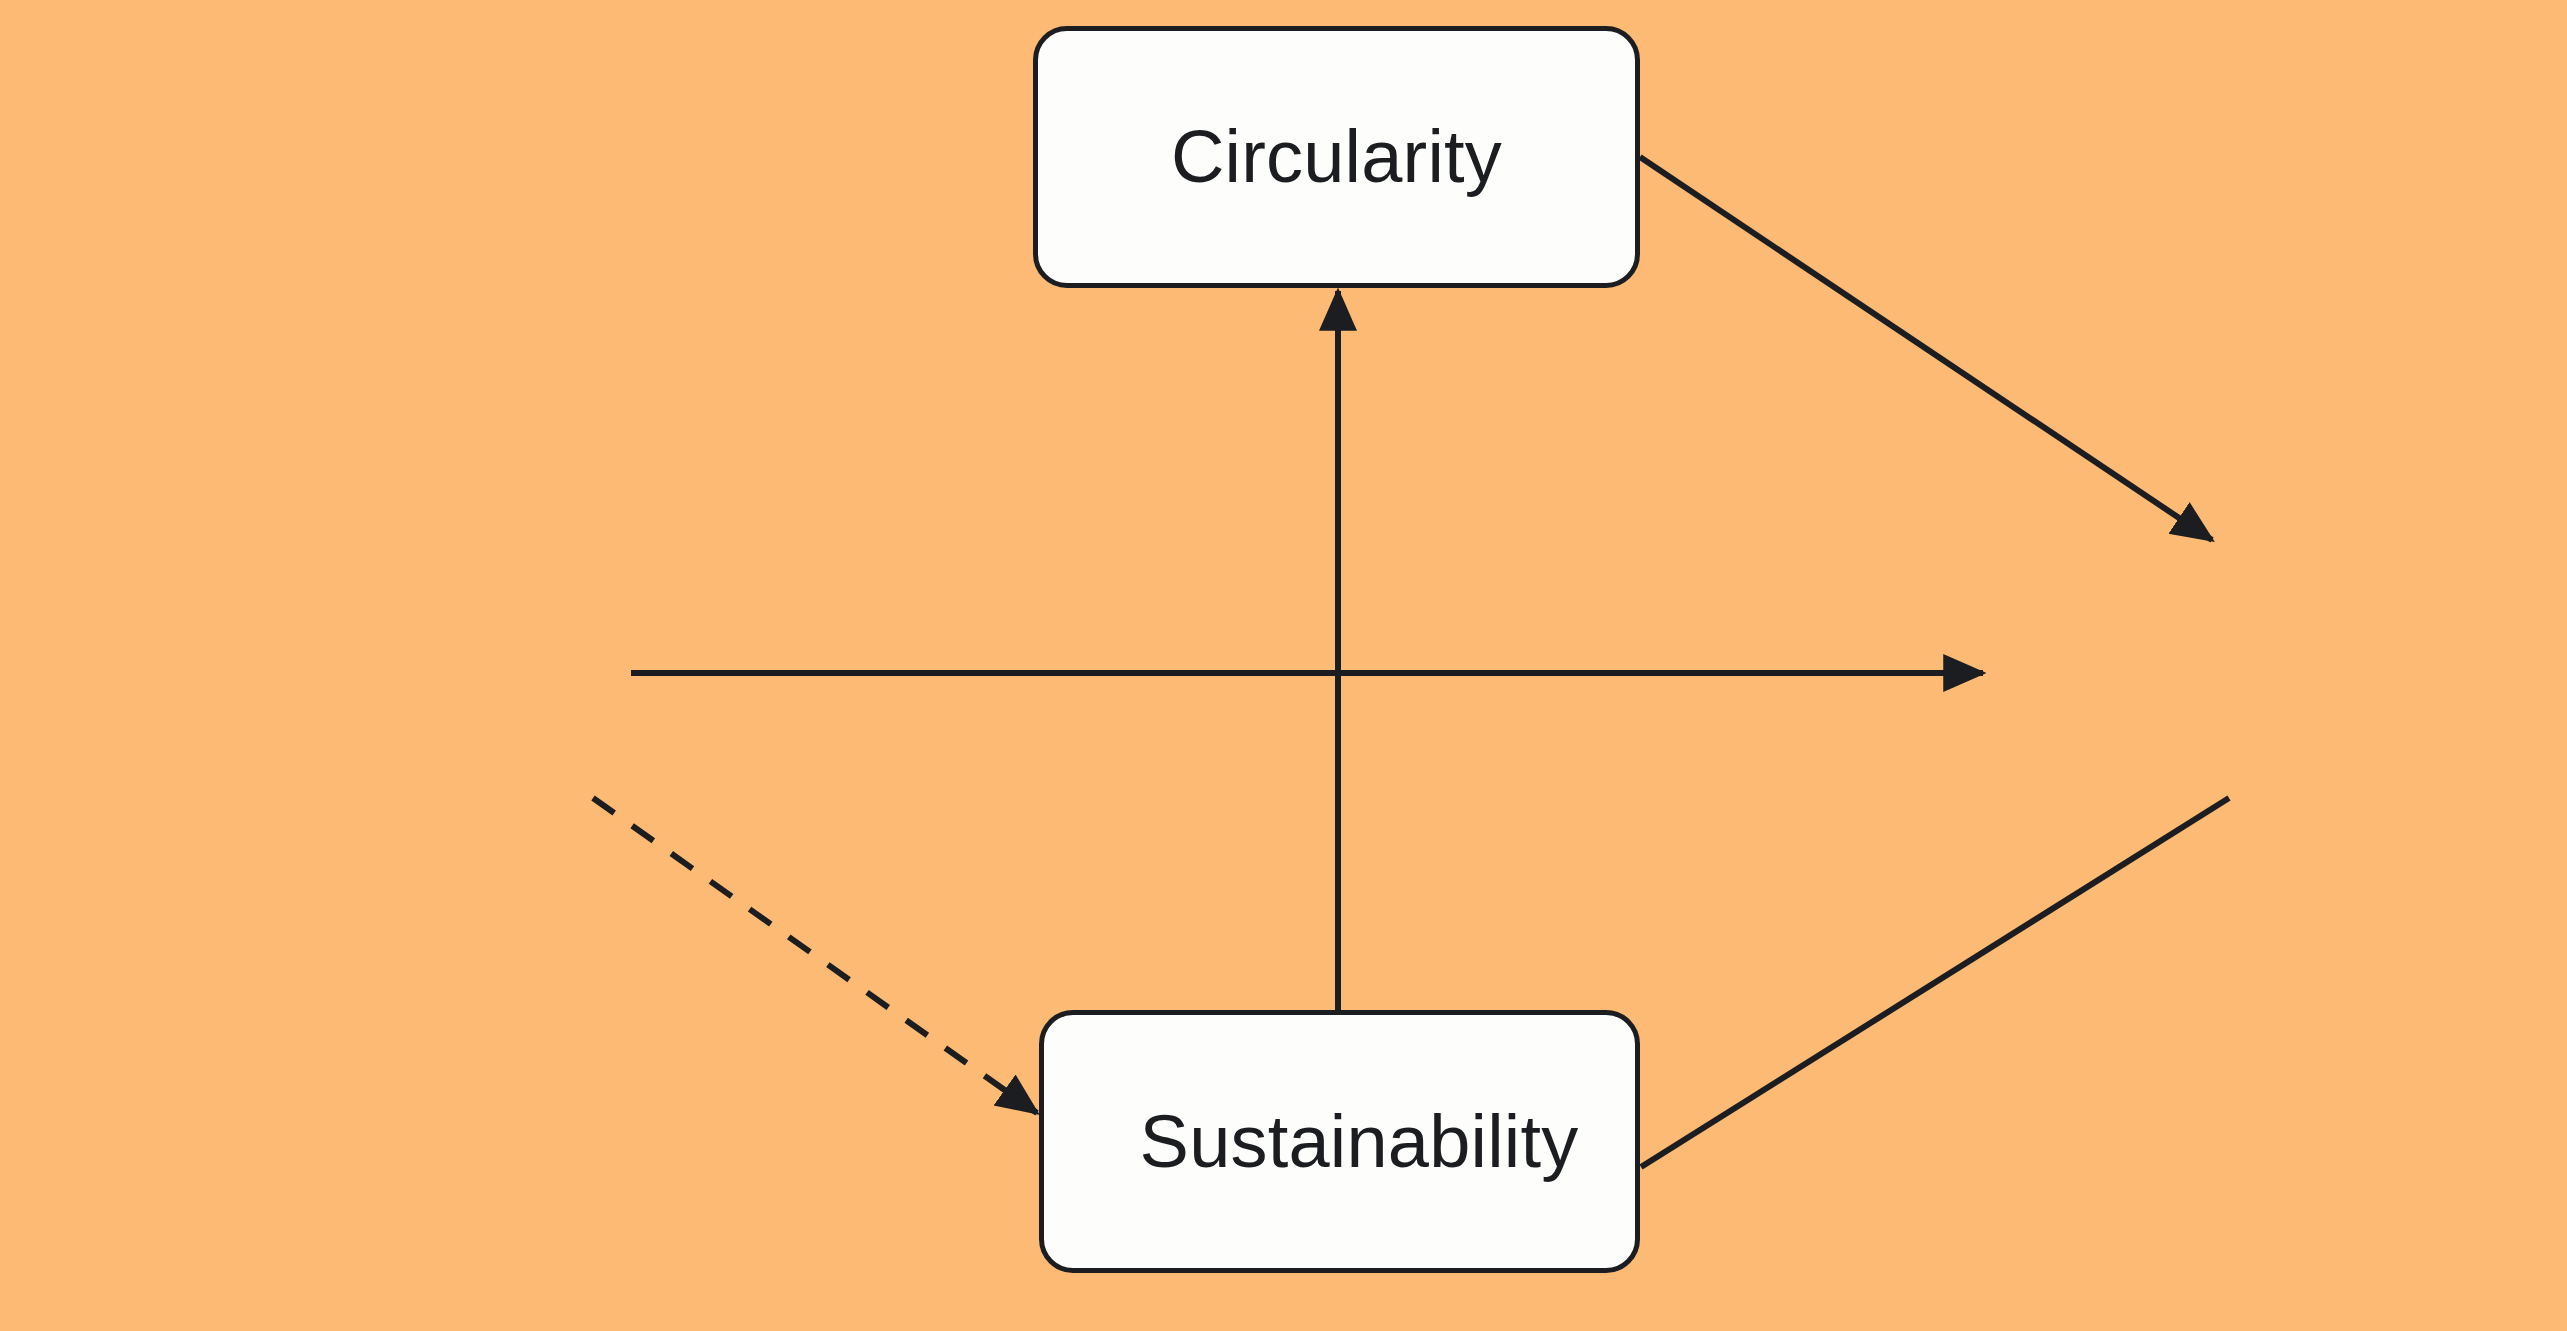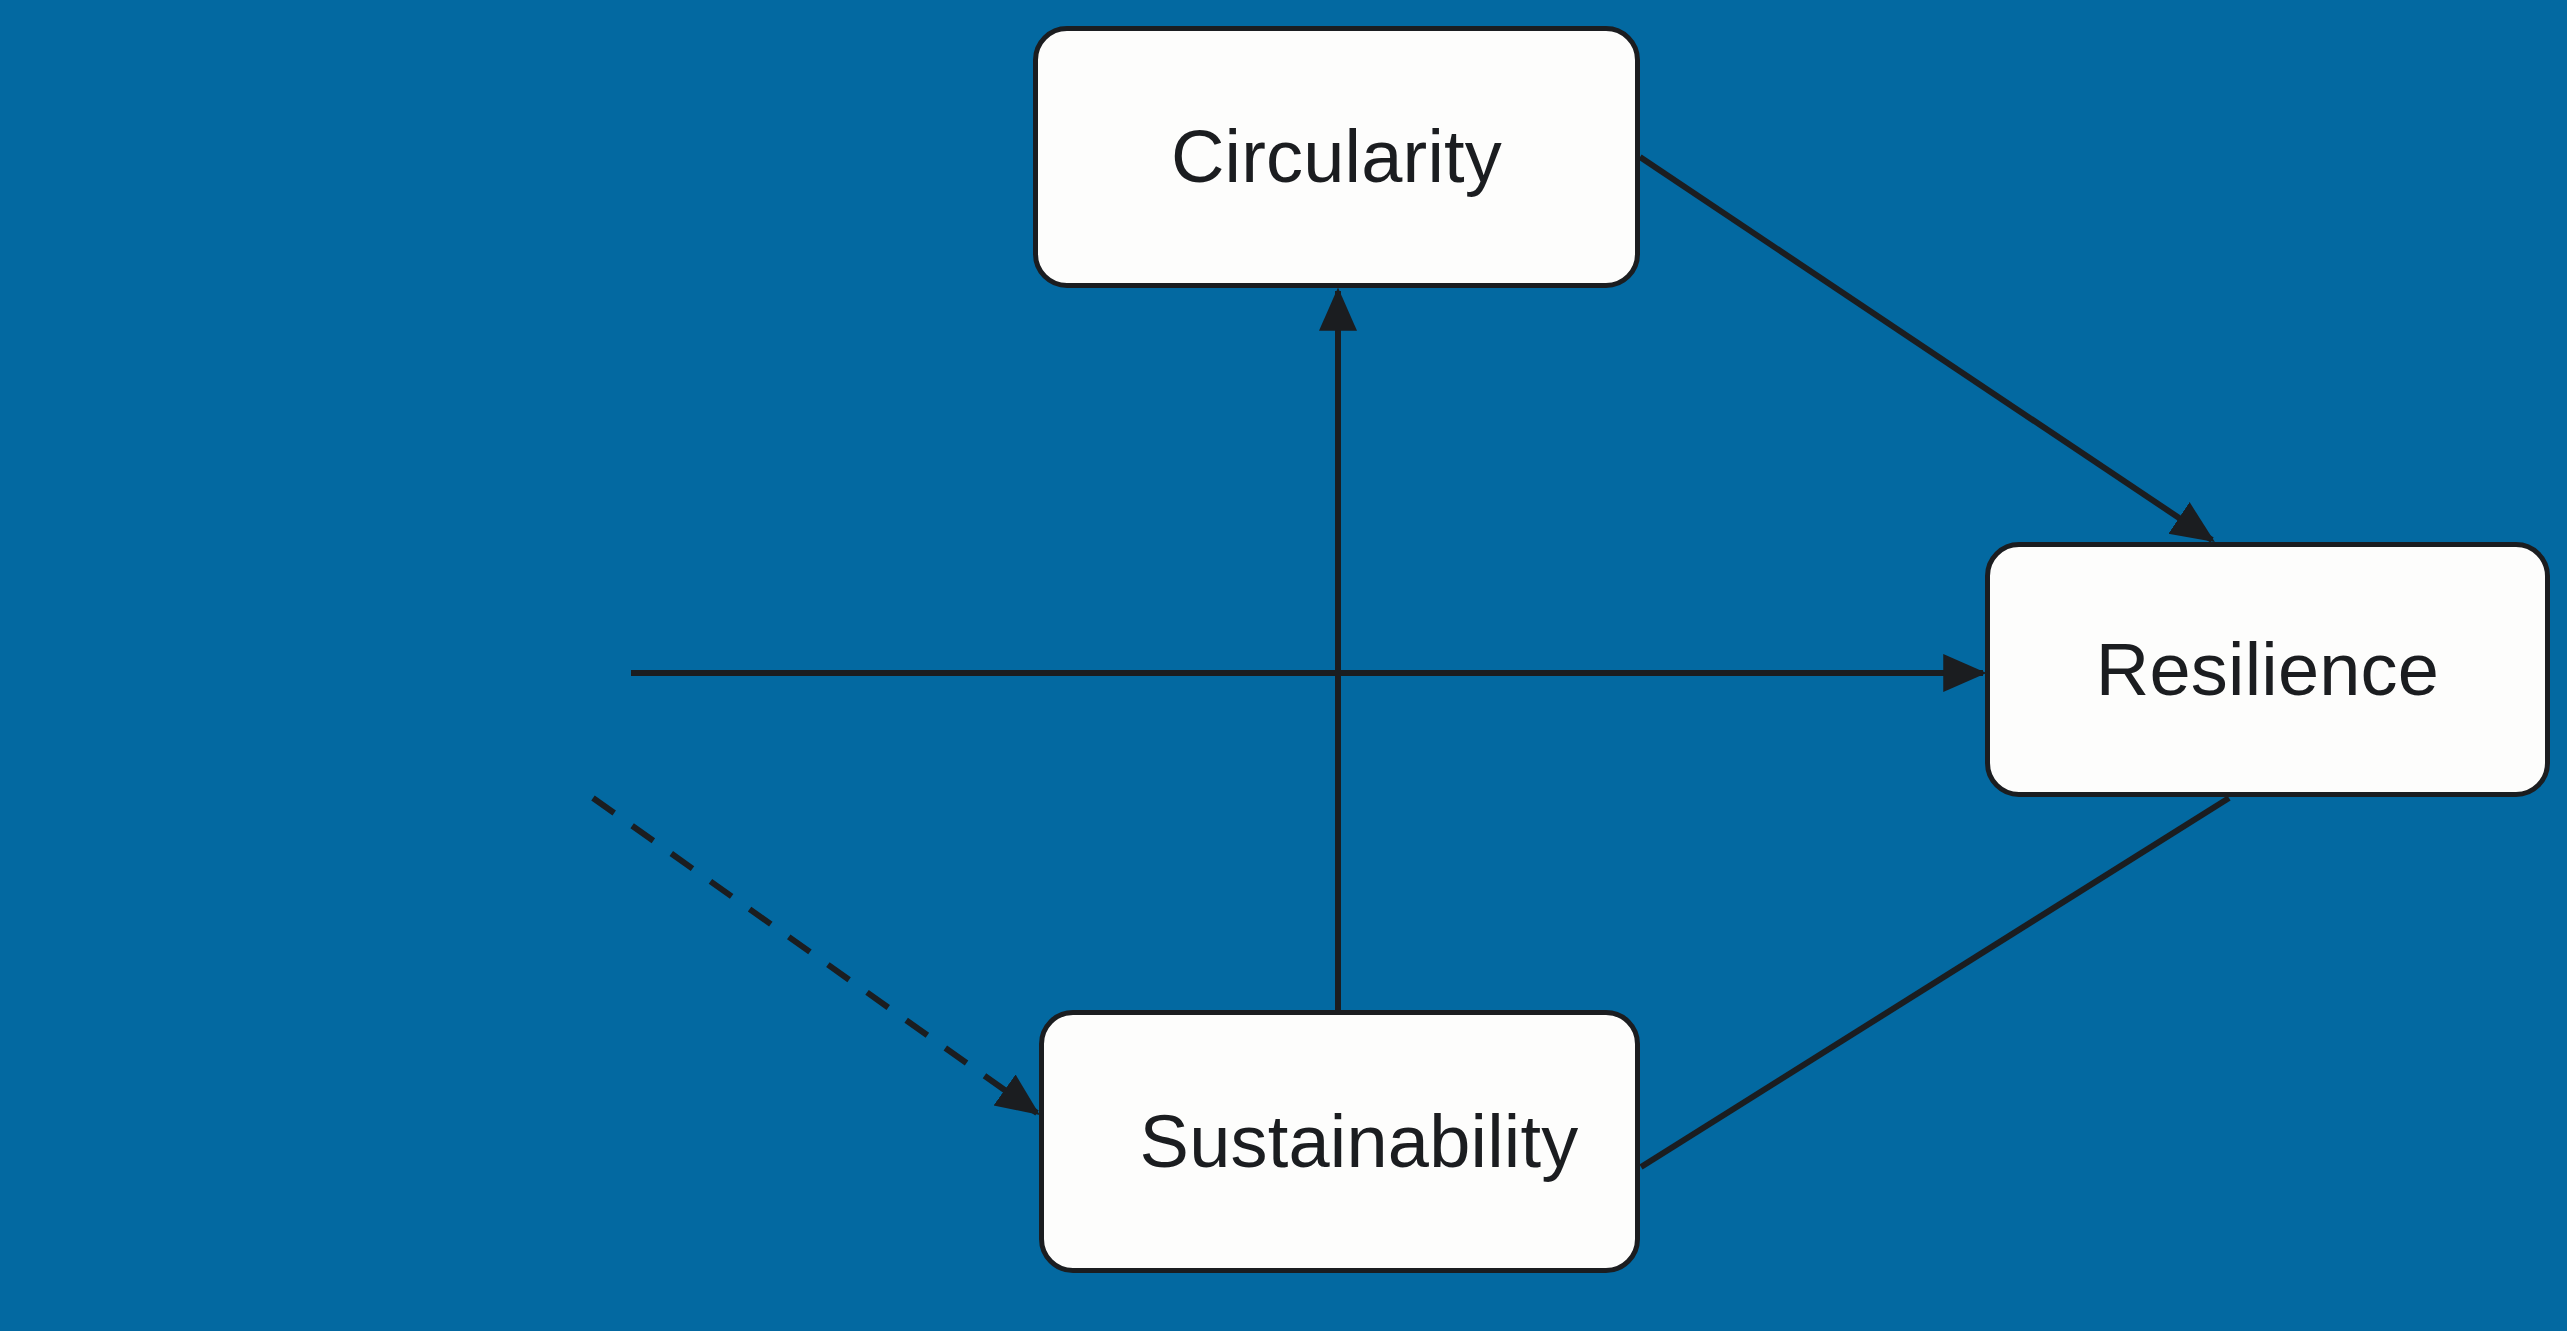--- a/index.html
+++ b/index.html
@@ -8,21 +8,21 @@
     padding: 0;
     background: #fdfdfc;
   }
   body {
     font-family: "Liberation Sans", sans-serif;
   }
   #diagram-root {
     position: relative;
     width: 2567px;
     height: 1331px;
-    background: #0369a1;
+    background: #fdba74;
     overflow: hidden;
   }
   #edge-layer {
     position: absolute;
     left: 0;
     top: 0;
     width: 2567px;
     height: 1331px;
   }
   .node-box {
@@ -72,21 +72,18 @@
     <line x1="1641" y1="1167" x2="2229" y2="798" stroke="#1b1d20" stroke-width="6" stroke-linecap="butt"></line>
 
     <line x1="593" y1="798" x2="1037" y2="1113" stroke="#1b1d20" stroke-width="6" stroke-linecap="butt" stroke-dasharray="26 22" marker-end="url(#arrow-solid)"></line>
   </svg>
 
   <div class="node-box" id="node-circularity">
     <span class="node-label">Circularity</span>
   </div>
 
 
-  <div class="node-box" id="node-resilience">
-    <span class="node-label">Resilience</span>
-  </div>
 
   <div class="node-box" id="node-sustainability">
     <span class="node-label">Sustainability</span>
   </div>
 
 </div>
 
 </body></html>

